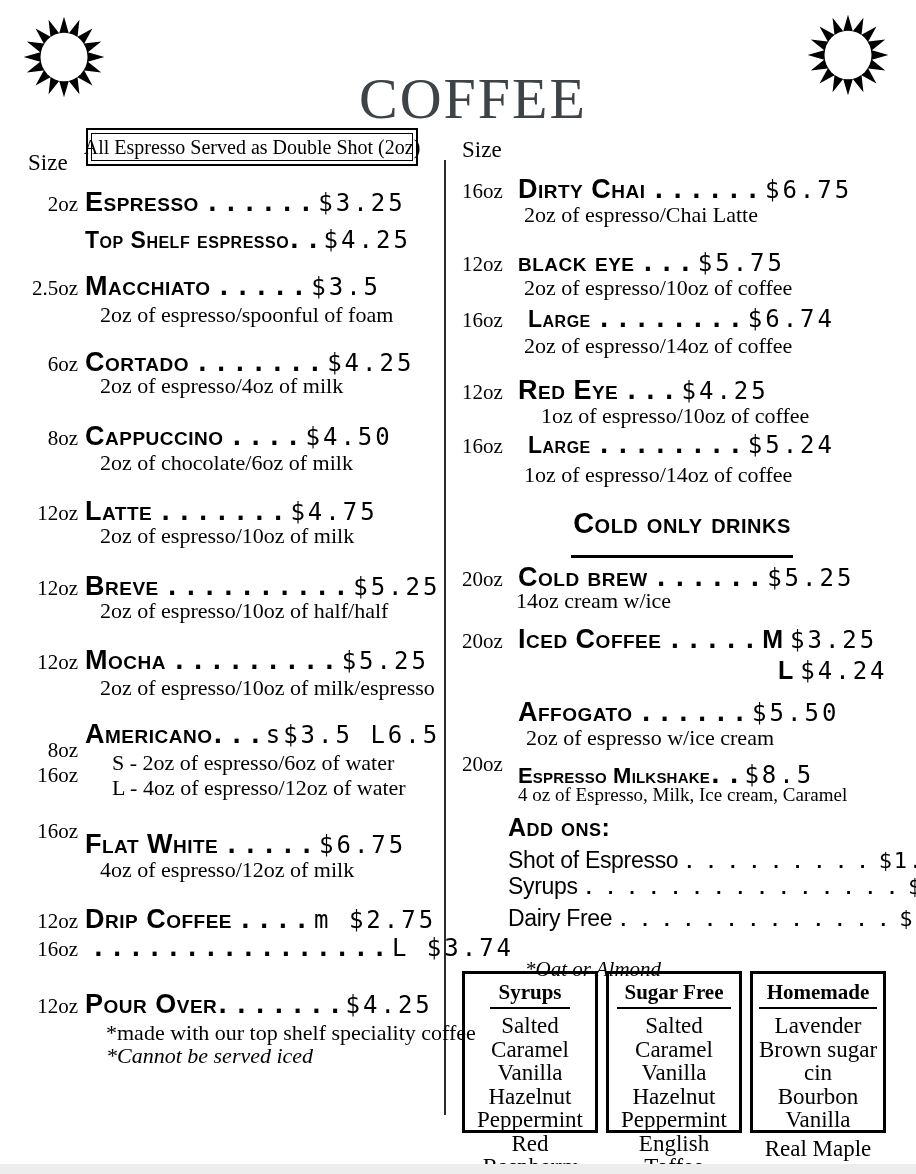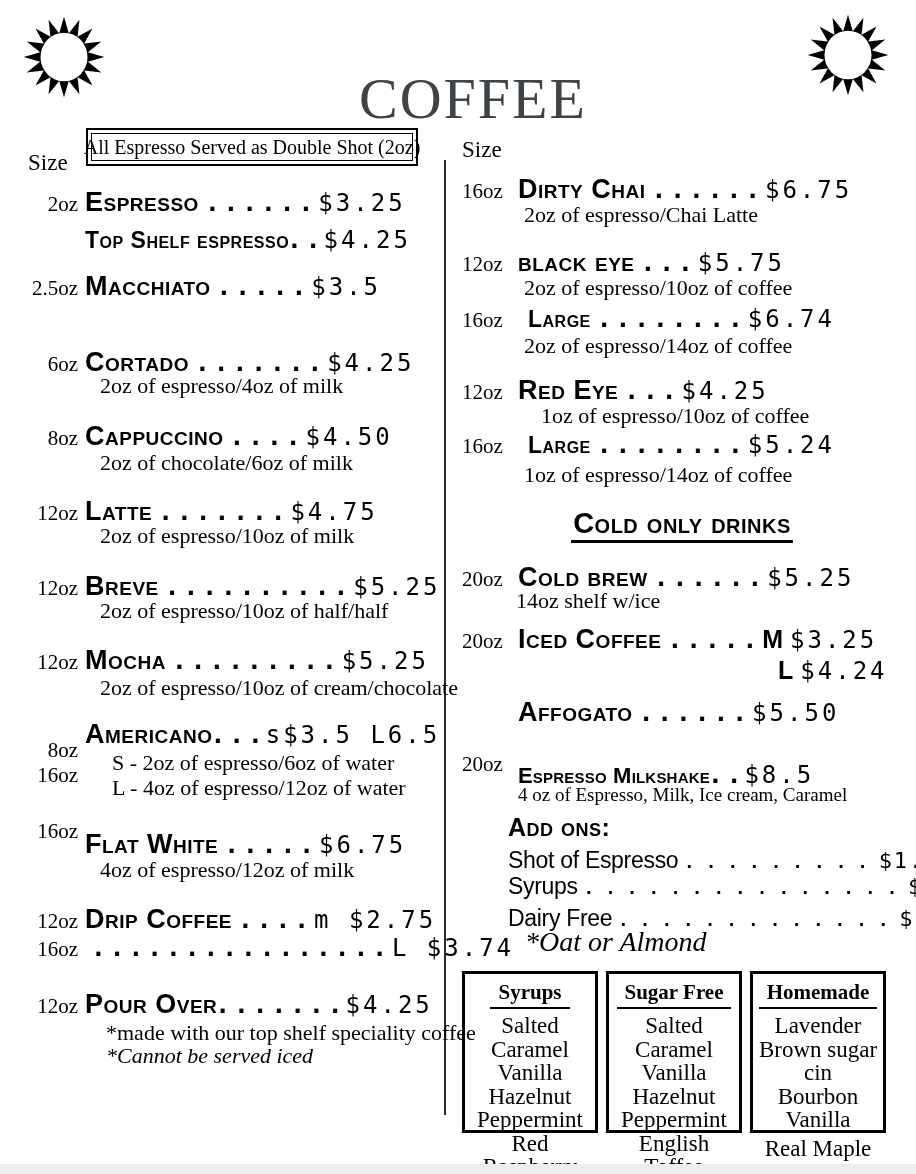--- a/index.html
+++ b/index.html
@@ -33,21 +33,21 @@
       margin:0 7px 0 9px;letter-spacing:1px;}
   .ld.tight{margin:0 5px 0 1px;}
   .pr{font-family:"DejaVu Sans Mono",monospace;font-size:24px;letter-spacing:3px;}
   .szl{font-family:"Liberation Sans",sans-serif;font-weight:bold;font-variant:small-caps;
        font-size:25px;margin-right:7px;}
   .desc{position:absolute;font-size:22px;white-space:nowrap;line-height:27px;}
   .desc.small{font-size:19px;line-height:22px;}
   .it{font-style:italic;}
   .cold-head{position:absolute;left:456px;top:506px;width:452px;text-align:center;line-height:34px;}
   .cold-head span{font-family:"Liberation Sans",sans-serif;font-weight:bold;font-variant:small-caps;
-       font-size:29px;letter-spacing:.5px;border-bottom:3px solid #000;padding:0 2px 1px;}
+       font-size:29px;letter-spacing:.5px;border-bottom:3px solid #000;padding:0 2px 16px;}
   .addons-head{position:absolute;left:508px;top:813px;font-family:"Liberation Sans",sans-serif;
        font-weight:bold;font-variant:small-caps;font-size:25px;letter-spacing:.5px;line-height:28px;}
   .arow{position:absolute;left:508px;display:flex;align-items:baseline;white-space:nowrap;line-height:24px;}
   .alabel{font-family:"Liberation Sans",sans-serif;font-size:23px;letter-spacing:-.3px;}
   .ald{font-family:"DejaVu Sans",sans-serif;font-weight:bold;font-size:16px;letter-spacing:5px;margin:0 8px;}
   .apr{font-family:"DejaVu Sans Mono",monospace;font-size:22px;letter-spacing:2px;}
   .boxes{position:absolute;left:462px;top:971px;display:flex;gap:8px;}
   .fbox{width:136px;height:162px;box-sizing:border-box;border:3px solid #000;
         text-align:center;padding-top:6px;}
   .fbox .bt{display:inline-block;font-weight:bold;font-size:21px;
@@ -93,20 +93,21 @@
     <span class="ld tight">. .</span>
     <span class="pr">$4.25</span>
   </div>
 
   <div class="row lrow" style="top:270px">
     <span class="sz">2.5oz</span>
     <span class="nm">Macchiato</span>
     <span class="ld">. . . . .</span>
     <span class="pr">$3.5</span>
   </div>
+  <div class="desc" style="left:100px;top:301px">2oz of espresso/spoonful of foam</div>
 
   <div class="row lrow" style="top:346px">
     <span class="sz">6oz</span>
     <span class="nm">Cortado</span>
     <span class="ld">. . . . . . .</span>
     <span class="pr">$4.25</span>
   </div>
   <div class="desc" style="left:100px;top:372px">2oz of espresso/4oz of milk</div>
 
   <div class="row lrow" style="top:420px">
@@ -132,21 +133,21 @@
     <span class="pr">$5.25</span>
   </div>
   <div class="desc" style="left:100px;top:597px">2oz of espresso/10oz of half/half</div>
 
   <div class="row lrow" style="top:644px">
     <span class="sz">12oz</span>
     <span class="nm">Mocha</span>
     <span class="ld">. . . . . . . . .</span>
     <span class="pr">$5.25</span>
   </div>
-  <div class="desc" style="left:100px;top:674px">2oz of espresso/10oz of cream/chocolate</div>
+  <div class="desc" style="left:100px;top:674px">2oz of espresso/10oz of milk/espresso</div>
 
   <div class="row lrow" style="top:718px">
     <span class="sz"></span>
     <span class="nm">Americano</span>
     <span class="ld tight">. . .</span>
     <span class="pr">s$3.5 L6.5</span>
   </div>
   <div class="sz-abs" style="top:738px">8oz</div>
   <div class="sz-abs" style="top:763px">16oz</div>
   <div class="desc" style="left:112px;top:749px">S - 2oz of espresso/6oz of water</div>
@@ -224,40 +225,41 @@
   <div class="cold-head">
     <span>Cold only drinks</span>
   </div>
 
   <div class="row rrow" style="top:561px">
     <span class="sz">20oz</span>
     <span class="nm">Cold brew</span>
     <span class="ld">. . . . . .</span>
     <span class="pr">$5.25</span>
   </div>
-  <div class="desc" style="left:516px;top:587px">14oz shelf w/ice</div>
+  <div class="desc" style="left:516px;top:587px">14oz cream w/ice</div>
 
   <div class="row rrow" style="top:623px">
     <span class="sz">20oz</span>
     <span class="nm">Iced Coffee</span>
     <span class="ld">. . . . .</span>
     <span class="szl">M</span>
     <span class="pr">$3.25</span>
   </div>
   <div class="row" style="left:778px;top:654px">
     <span class="szl">L</span>
     <span class="pr">$4.24</span>
   </div>
 
   <div class="row rrow" style="top:696px">
     <span class="sz"></span>
     <span class="nm">Affogato</span>
     <span class="ld">. . . . . .</span>
     <span class="pr">$5.50</span>
   </div>
+  <div class="desc" style="left:526px;top:724px">2oz of espresso w/ice cream</div>
 
   <div class="row rrow" style="top:759px">
     <span class="sz raise2">20oz</span>
     <span class="nm xs">Espresso Milkshake</span>
     <span class="ld tight">. .</span>
     <span class="pr">$8.5</span>
   </div>
   <div class="desc small" style="left:518px;top:784px">4 oz of Espresso, Milk, Ice cream, Caramel</div>
 
   <div class="addons-head">Add ons:</div>
@@ -270,21 +272,21 @@
   <div class="arow" style="top:874px">
     <span class="alabel">Syrups</span>
     <span class="ald">. . . . . . . . . . . . . . .</span>
     <span class="apr">$.50</span>
   </div>
   <div class="arow" style="top:906px">
     <span class="alabel">Dairy Free</span>
     <span class="ald">. . . . . . . . . . . . .</span>
     <span class="apr">$1.20</span>
   </div>
-  <div class="desc it" style="left:525px;top:928px;font-size:28px">*Oat or Almond</div>
+  <div class="desc it" style="left:525px;top:956px;font-size:21px">*Oat or Almond</div>
 
   <div class="boxes">
     <div class="fbox">
       <span class="bt">Syrups</span>
       <ul>
         <li>Salted Caramel</li>
         <li>Vanilla</li>
         <li>Hazelnut</li>
         <li>Peppermint</li>
         <li>Red Raspberry</li>

